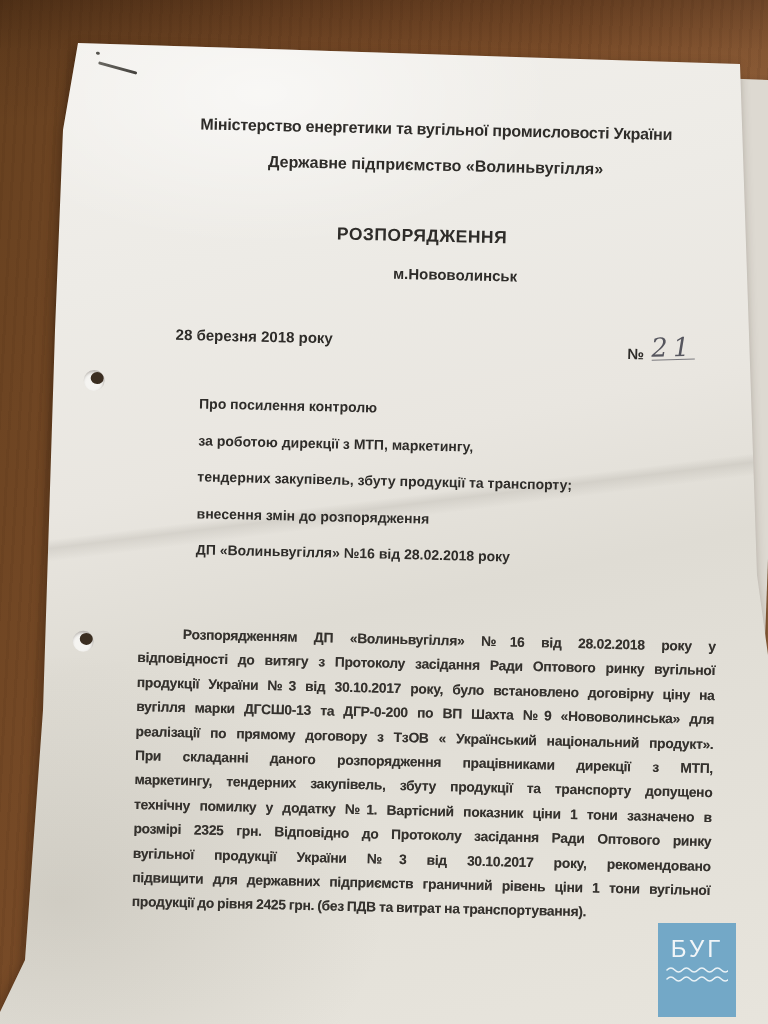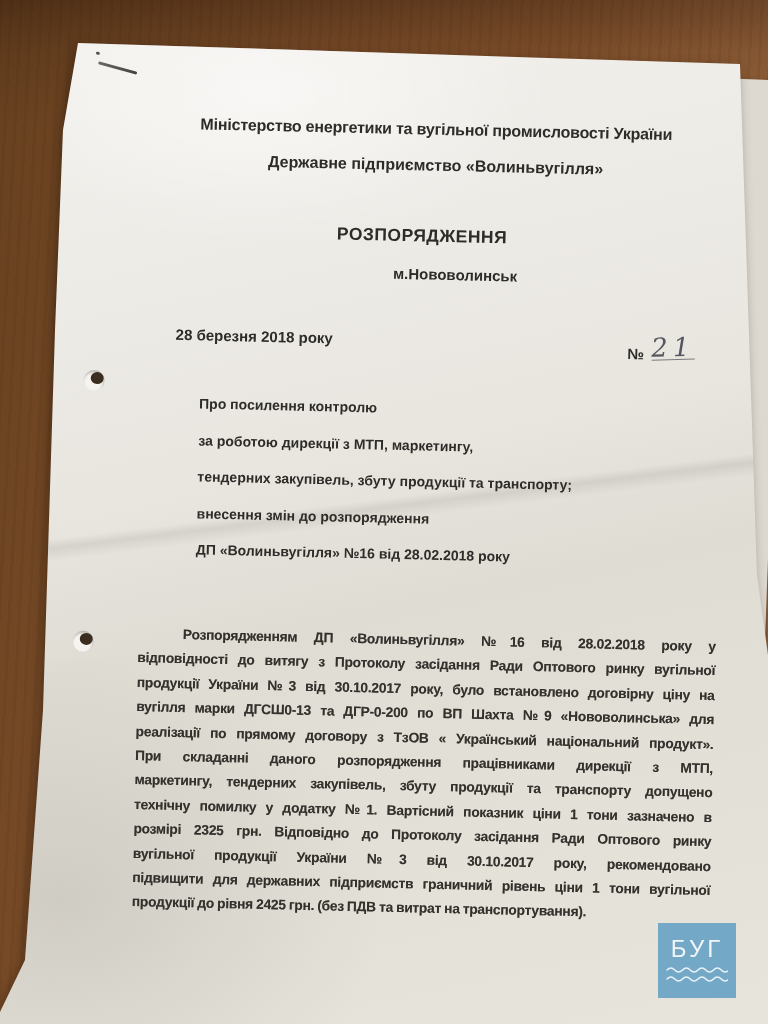--- a/index.html
+++ b/index.html
@@ -93,21 +93,21 @@
     font-size: 13.8px; font-weight: 700; line-height: 24.4px; color: #34312d;
     letter-spacing: -0.25px; word-spacing: -0.5px;
     text-align: justify; text-align-last: justify;
     text-shadow: 0 0 0.6px rgba(52,49,45,0.45);
   }
   .body-line.first { padding-left: 45px; }
   .body-line.last { text-align-last: left; }
 
   
   .watermark {
-    position: absolute; left: 658px; top: 923px; width: 78px; height: 75px;
+    position: absolute; left: 658px; top: 923px; width: 78px; height: 94px;
     background: #6da5c6; opacity: 0.95;
   }
   .wm-text {
     margin-top: 12px; text-align: center;
     font-size: 24px; font-weight: 400; letter-spacing: 3px; color: #f2f7fa;
   }
   .wm-waves { display: block; margin: 3px auto 0 auto; }
 </style>
 </head>
 <body>

